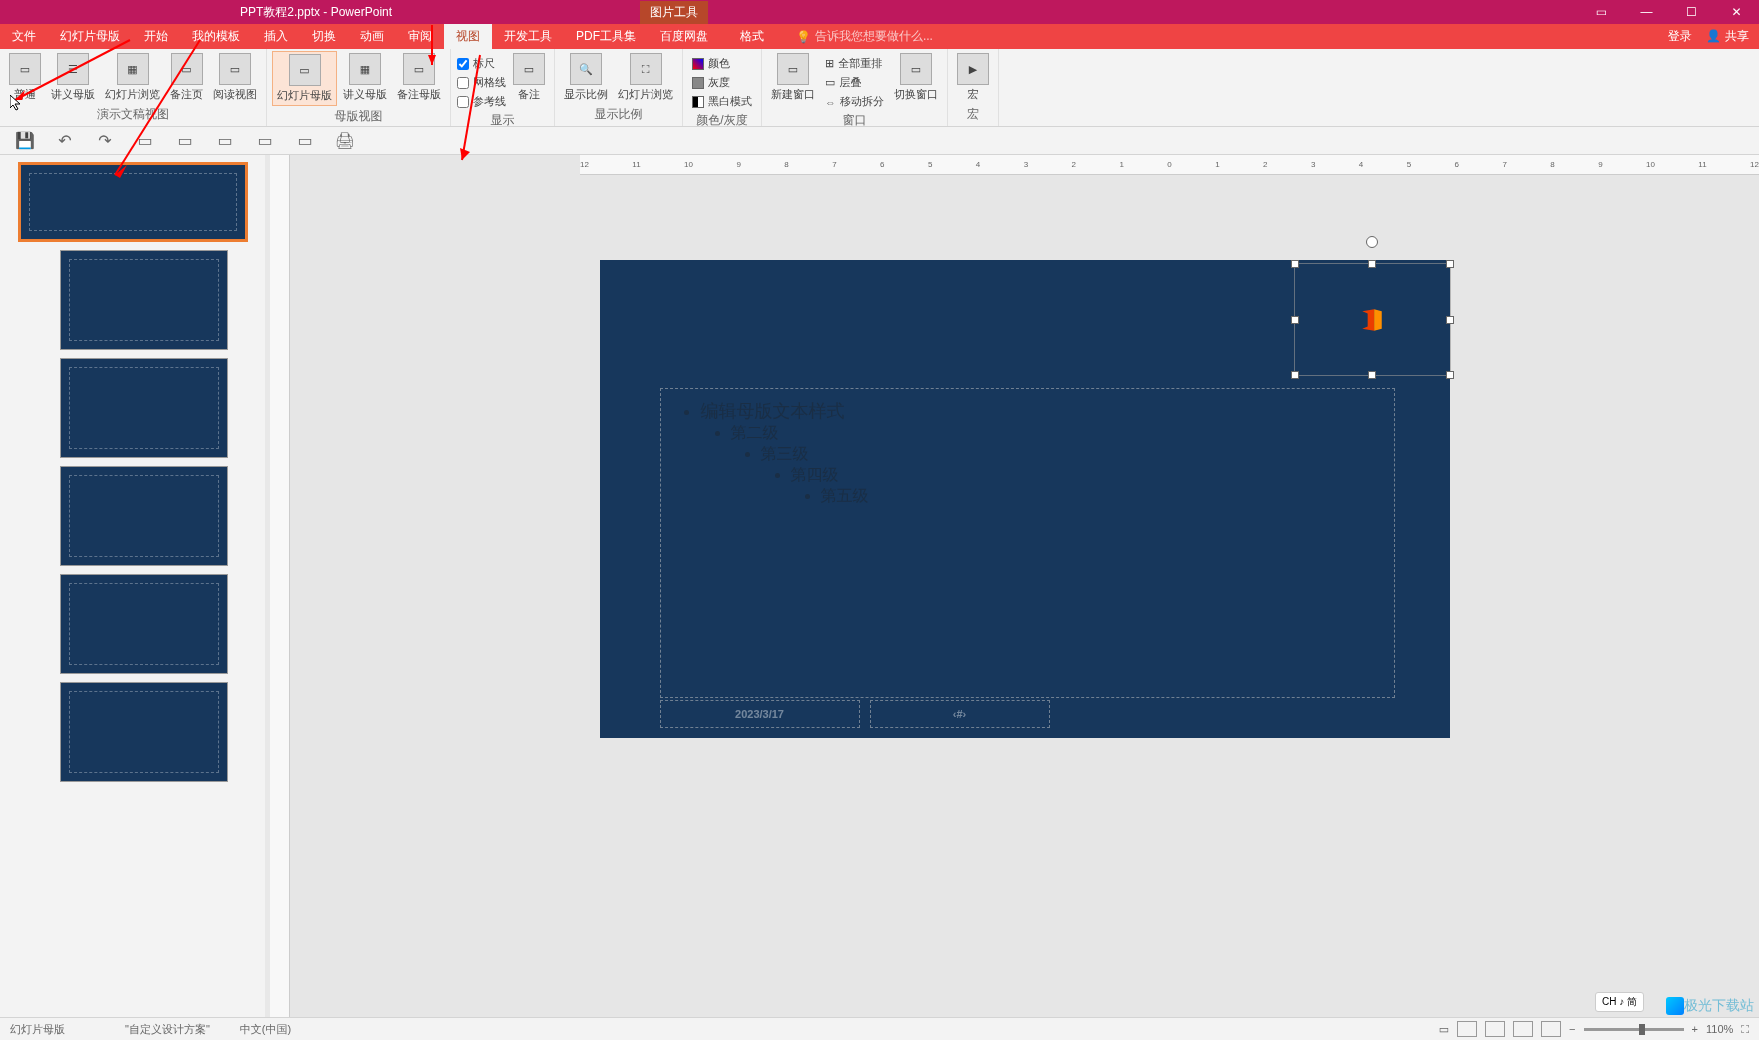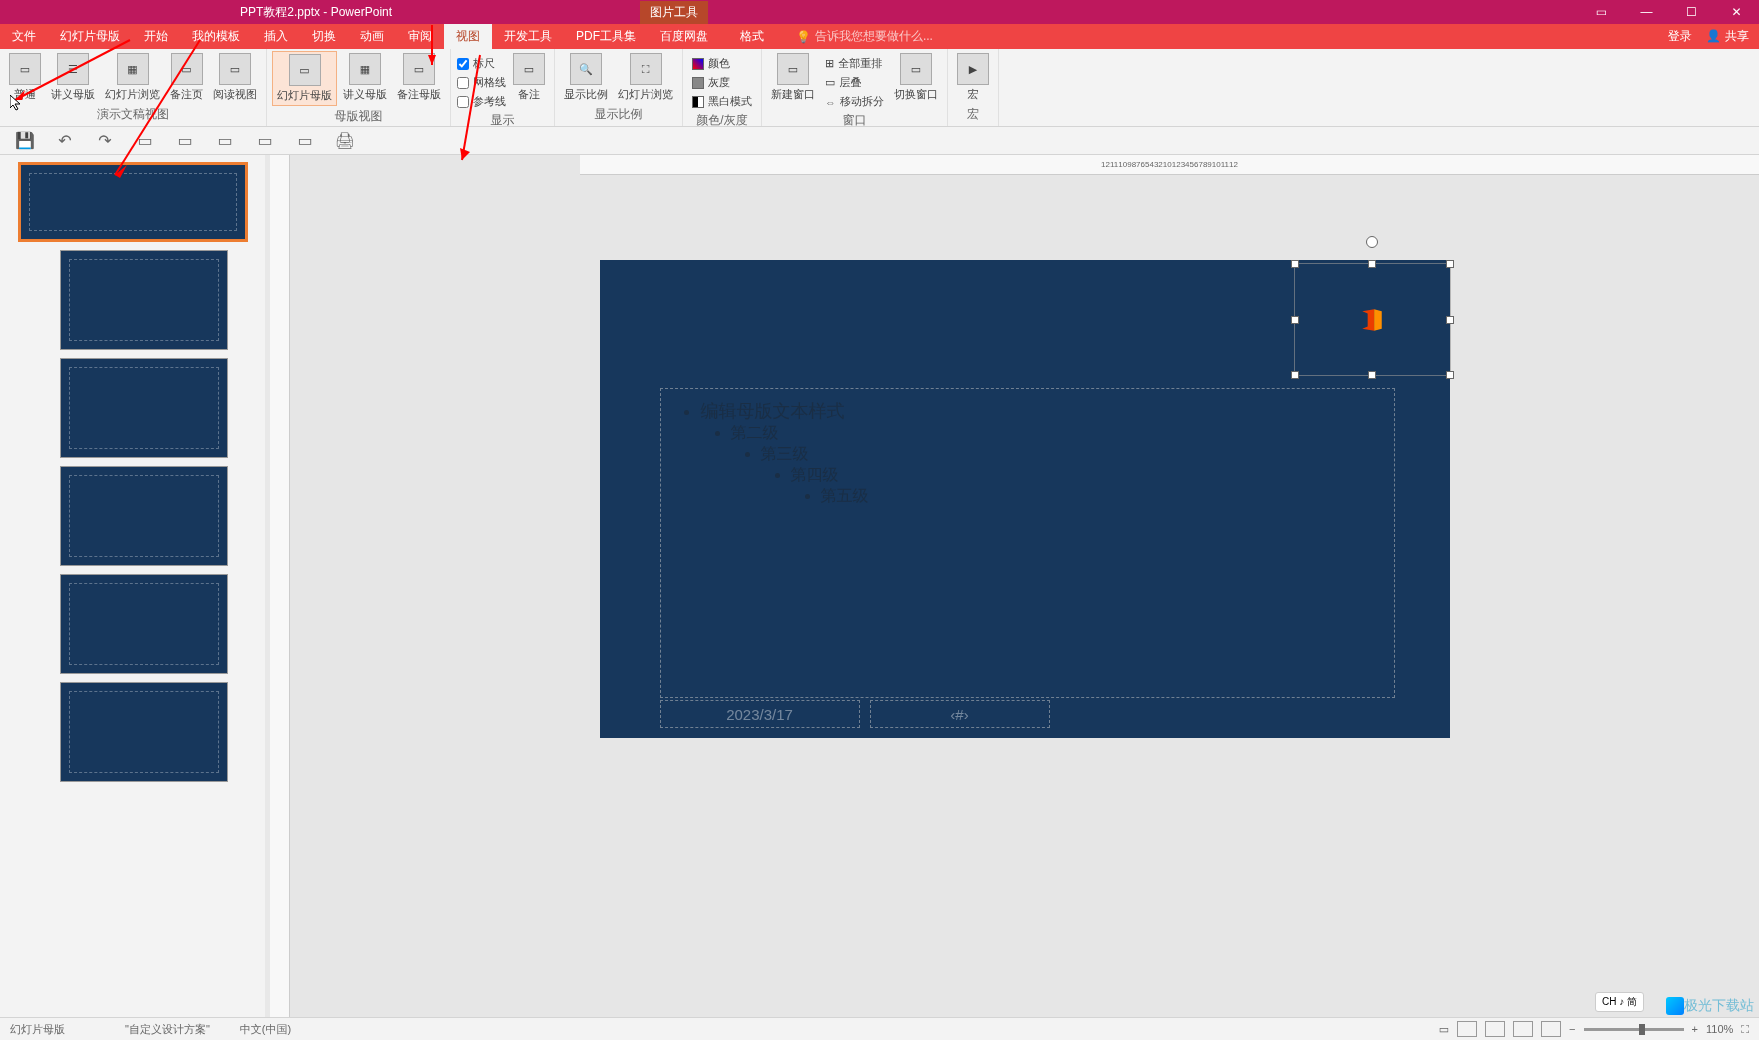--- a/index.html
+++ b/index.html
@@ -43,32 +43,32 @@
     .slide-panel { width: 265px; background: #f3f3f3; overflow-y: auto; padding: 5px; }
     .master-thumb { width: 230px; height: 80px; margin: 2px auto; background: #17375c; border: 3px solid #ed7d31; cursor: pointer; position: relative; }
     .layout-thumb { width: 168px; height: 100px; margin: 8px auto 8px 55px; background: #17375c; border: 1px solid #999; cursor: pointer; position: relative; }
     .thumb-inner { position: absolute; inset: 8px; border: 1px dashed rgba(255,255,255,0.3); }
     
     
     .panel-divider { width: 5px; background: #e8e8e8; cursor: ew-resize; position: relative; }
     
     
     .ruler-v { width: 20px; background: #f8f8f8; border-right: 1px solid #ccc; position: relative; font-size: 8px; color: #666; }
-    .ruler-h { height: 20px; background: #f8f8f8; border-bottom: 1px solid #ccc; position: absolute; top: 0; left: 290px; right: 0; font-size: 8px; color: #666; display: flex; align-items: center; justify-content: center; }
+    .ruler-h { height: 20px; background: #f8f8f8; border-bottom: 1px solid #ccc; position: absolute; top: 0; left: 290px; right: 0; font-size: 8px; color: #666; display: flex; align-items: center; justify-content: space-between; }
     
     
     .canvas-area { flex: 1; background: #e6e6e6; position: relative; padding-top: 20px; }
     .slide { width: 850px; height: 478px; background: #17375c; margin: 85px auto 0; position: relative; }
     .title-placeholder { position: absolute; left: 60px; top: 25px; width: 735px; height: 95px; border: 1px dashed rgba(200,200,200,0.5); display: flex; align-items: center; padding-left: 12px; }
     .title-text { font-size: 35px; color: #9a4b2e; }
     .content-placeholder { position: absolute; left: 60px; top: 128px; width: 735px; height: 310px; border: 1px dashed rgba(200,200,200,0.5); padding: 10px 20px; color: #1a2e45; font-size: 18px; }
     .content-placeholder ul { list-style: disc; margin-left: 20px; }
     .content-placeholder ul ul { font-size: 16px; margin-left: 30px; }
     .footer-area { position: absolute; bottom: 10px; left: 60px; right: 60px; display: flex; gap: 10px; }
-    .footer-box { border: 1px dashed rgba(200,200,200,0.5); height: 28px; display: flex; align-items: center; justify-content: center; font-size: 15px; color: rgba(255,255,255,0.4); }
+    .footer-box { border: 1px dashed rgba(200,200,200,0.5); height: 28px; display: flex; align-items: center; justify-content: center; font-size: 11px; color: rgba(255,255,255,0.4); font-weight: bold; }
     
     
     .selected-obj { position: absolute; left: 694px; top: 3px; width: 157px; height: 113px; border: 1px solid rgba(150,150,150,0.6); }
     .handle { position: absolute; width: 8px; height: 8px; background: white; border: 1px solid #666; }
     .handle.tl { top: -4px; left: -4px; } .handle.tr { top: -4px; right: -4px; }
     .handle.bl { bottom: -4px; left: -4px; } .handle.br { bottom: -4px; right: -4px; }
     .handle.tm { top: -4px; left: 50%; margin-left: -4px; } .handle.bm { bottom: -4px; left: 50%; margin-left: -4px; }
     .handle.lm { left: -4px; top: 50%; margin-top: -4px; } .handle.rm { right: -4px; top: 50%; margin-top: -4px; }
     .rotate-handle { position: absolute; top: -28px; left: 50%; margin-left: -6px; width: 12px; height: 12px; border: 1px solid #666; border-radius: 50%; background: white; }
     .office-logo { position: absolute; left: 50%; top: 50%; transform: translate(-50%, -50%); width: 26px; height: 26px; }

